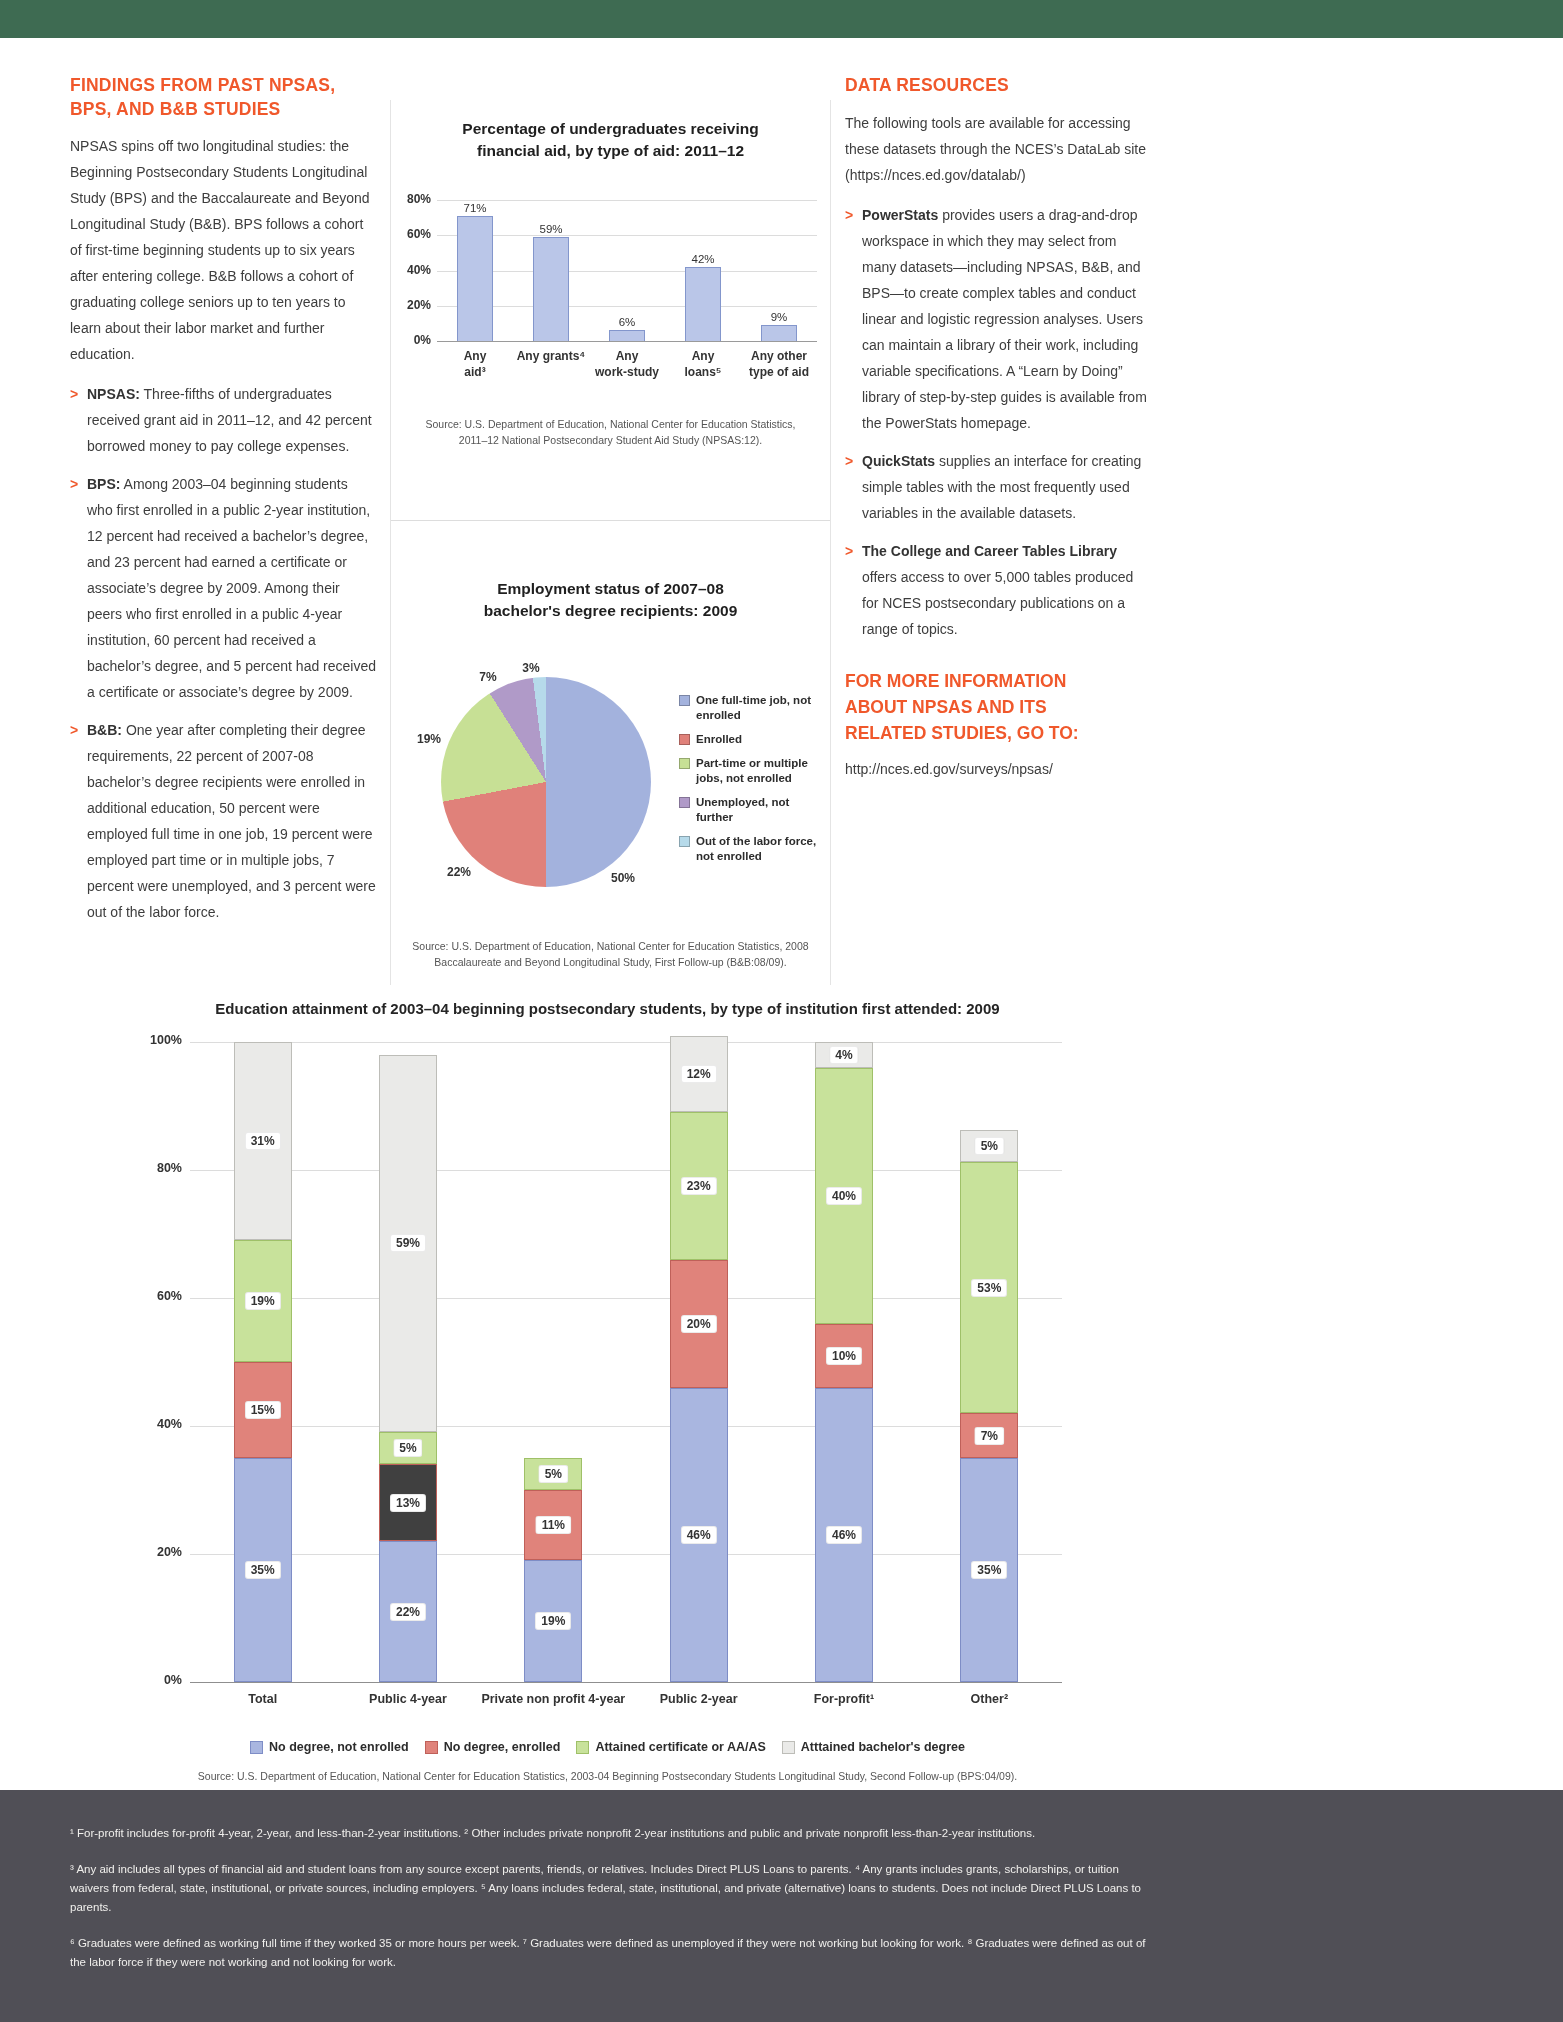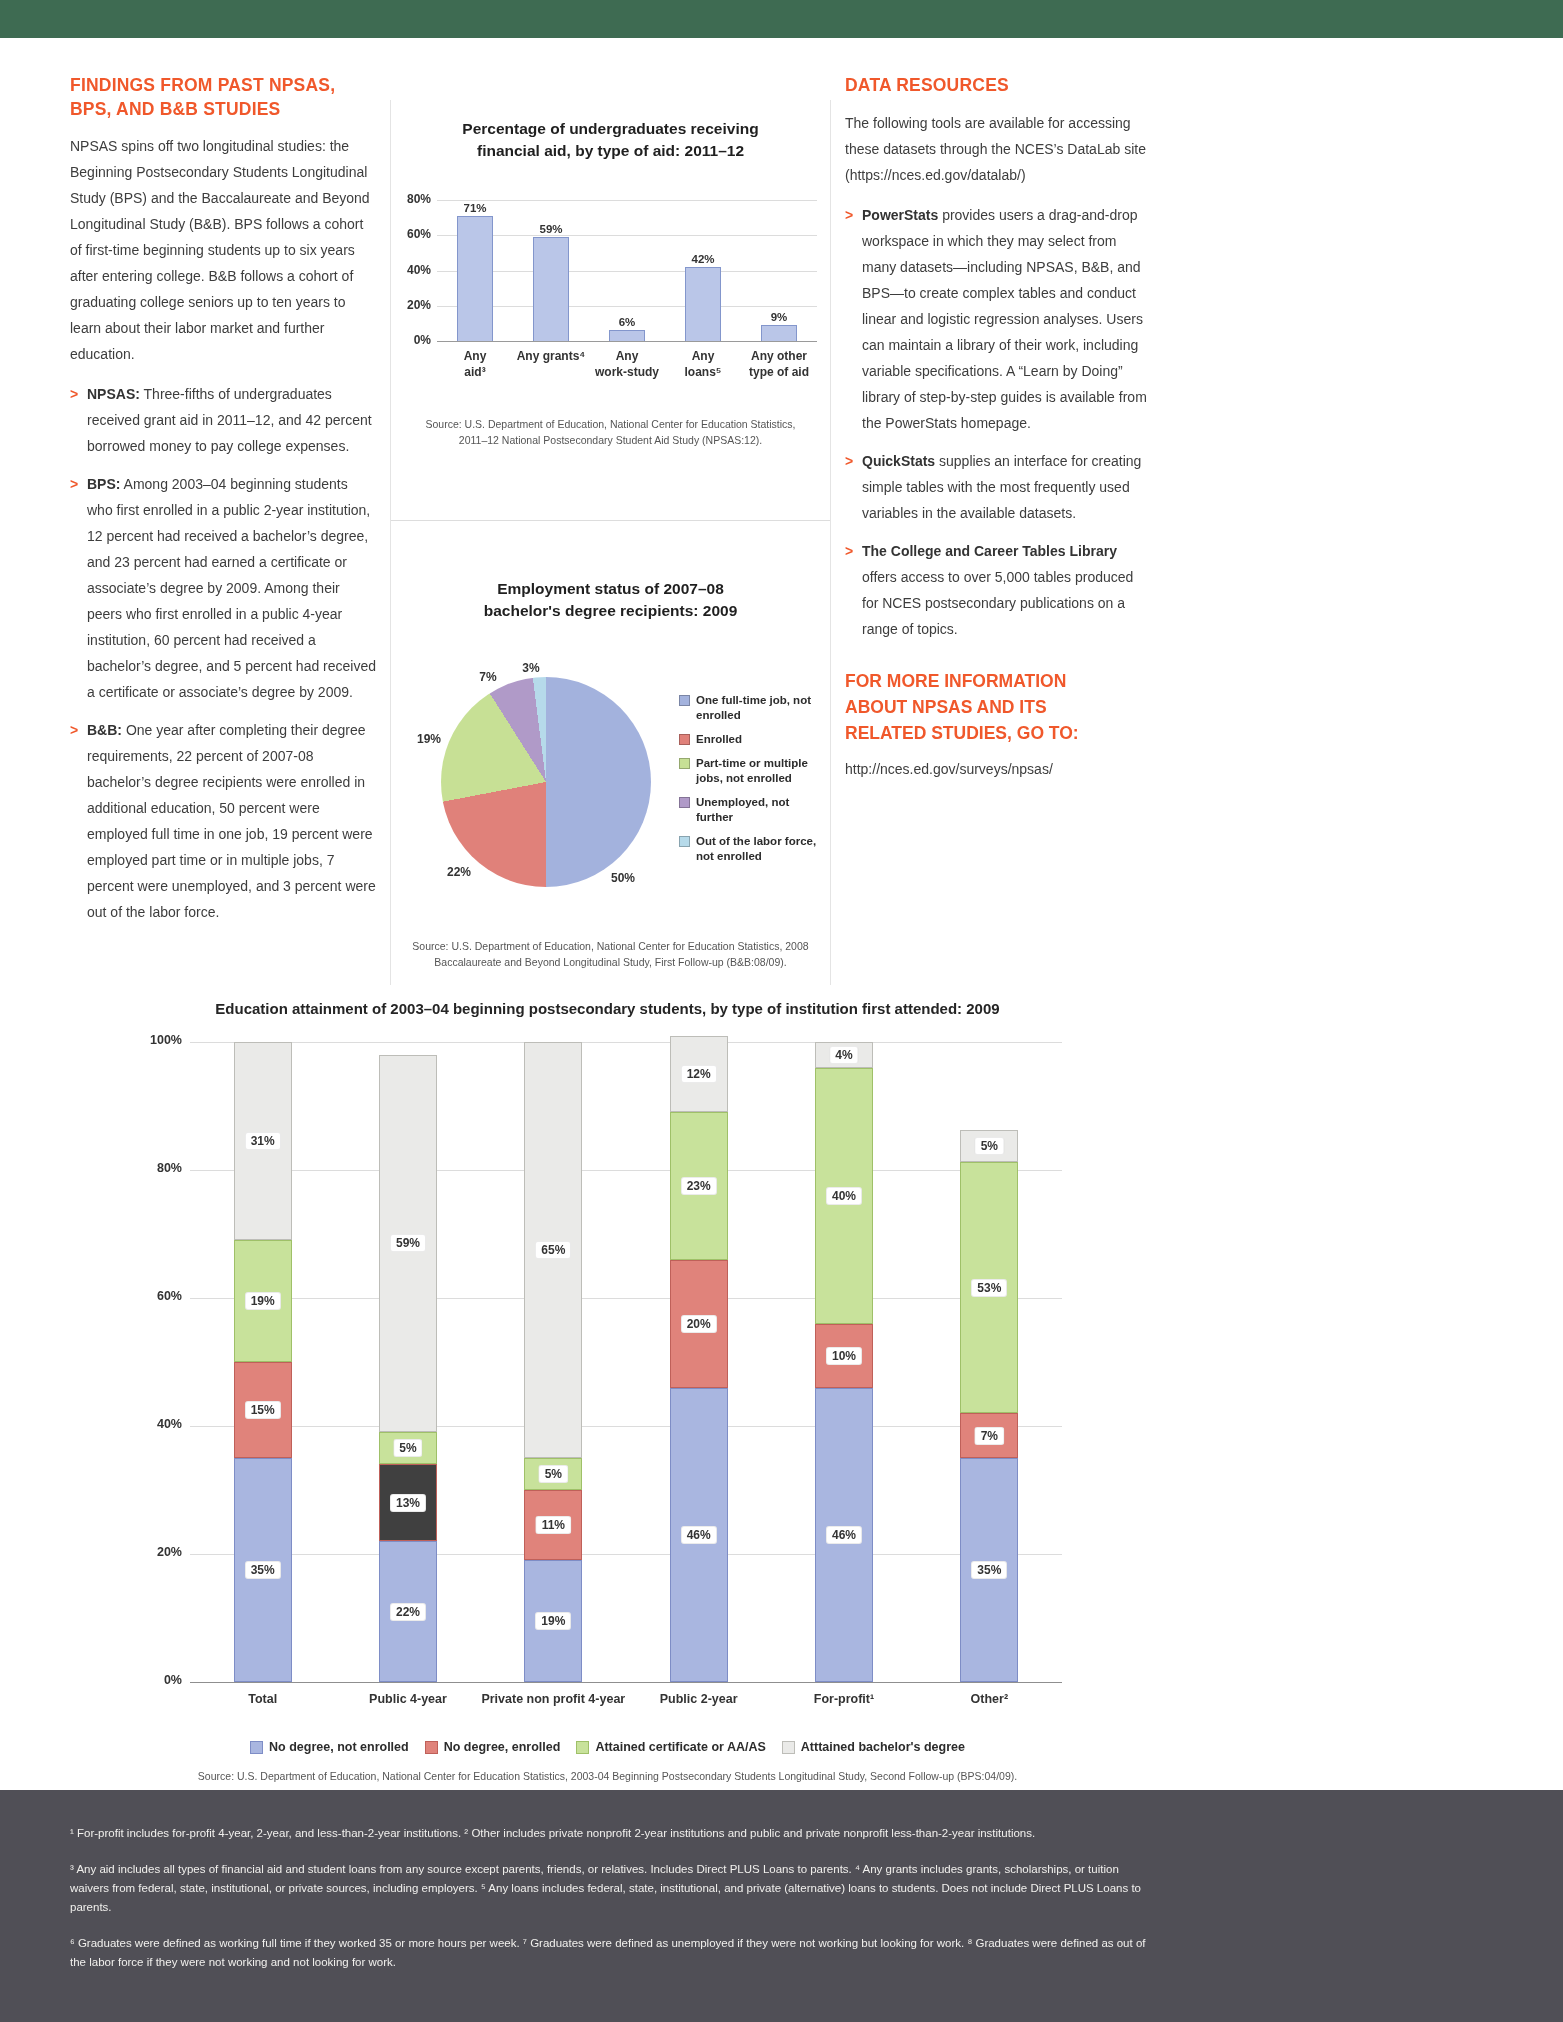--- a/index.html
+++ b/index.html
@@ -27,21 +27,21 @@
   
   .col-mid{position:absolute;left:390px;top:100px;width:441px;height:885px;border-left:1px solid #e4e4e4;border-right:1px solid #e4e4e4;}
   .chart-title{position:absolute;left:0;width:100%;text-align:center;font-size:15.5px;font-weight:bold;color:#1f1f1f;line-height:1.45;white-space:pre-line;}
   .fin-title{top:18px;}
   .fin-plot{position:absolute;left:46px;top:100px;width:380px;height:141px;}
   .fin-grid{position:absolute;left:0;right:0;height:1px;background:#dcdcdc;}
   .fin-base{background:#9a9a9a;}
   .fin-ytick{position:absolute;left:-42px;width:36px;text-align:right;font-size:12px;font-weight:bold;color:#333;}
   .fin-bars{position:absolute;left:0;right:0;top:0;bottom:0;display:flex;align-items:flex-end;z-index:2;}
   .fin-slot{flex:1;display:flex;flex-direction:column;align-items:center;justify-content:flex-end;}
-  .fin-val{font-size:11.5px;font-weight:bold;color:#333;margin-bottom:2px;}
+  .fin-val{font-size:11.5px;font-weight:normal;color:#333;margin-bottom:2px;}
   .fin-bar{width:36px;border:1px solid;border-bottom:none;}
   .fin-cats{position:absolute;left:46px;top:249px;width:380px;display:flex;}
   .fin-cat{flex:1;text-align:center;font-size:12px;font-weight:bold;color:#333;line-height:1.3;white-space:pre-line;}
   .source{position:absolute;left:8px;right:8px;text-align:center;font-size:10.5px;color:#555;line-height:1.55;white-space:pre-line;}
   .fin-source{top:316px;}
   .mid-divider{position:absolute;left:0;right:0;top:420px;height:1px;background:#dddddd;}
   .pie-title{top:478px;}
   .pie{position:absolute;left:50px;top:577px;width:210px;height:210px;border-radius:50%;}
   .pie-overlay{position:absolute;left:0;top:0;right:0;bottom:0;pointer-events:none;}
   .pie-pct{position:absolute;transform:translate(-50%,-50%);font-size:12px;font-weight:bold;color:#333;white-space:nowrap;}
@@ -256,23 +256,20 @@
             <div class="sc-col">
               <div class="sc-seg" style="height: 121.6px; background: rgb(169, 182, 224); border-color: rgb(126, 141, 198);">
                 <div class="sc-lab">19%</div>
               </div>
               <div class="sc-seg" style="height: 70.4px; background: rgb(224, 131, 123); border-color: rgb(191, 96, 89);">
                 <div class="sc-lab">11%</div>
               </div>
               <div class="sc-seg" style="height: 32px; background: rgb(200, 226, 155); border-color: rgb(159, 192, 104);">
                 <div class="sc-lab">5%</div>
               </div>
-              <div class="sc-seg" style="height: 416px; background: rgb(234, 234, 232); border-color: rgb(189, 189, 184);">
-                <div class="sc-lab">65%</div>
-              </div>
             </div>
           </div>
           <div class="sc-slot">
             <div class="sc-col">
               <div class="sc-seg" style="height: 294.4px; background: rgb(169, 182, 224); border-color: rgb(126, 141, 198);">
                 <div class="sc-lab">46%</div>
               </div>
               <div class="sc-seg" style="height: 128px; background: rgb(224, 131, 123); border-color: rgb(191, 96, 89);">
                 <div class="sc-lab">20%</div>
               </div>

